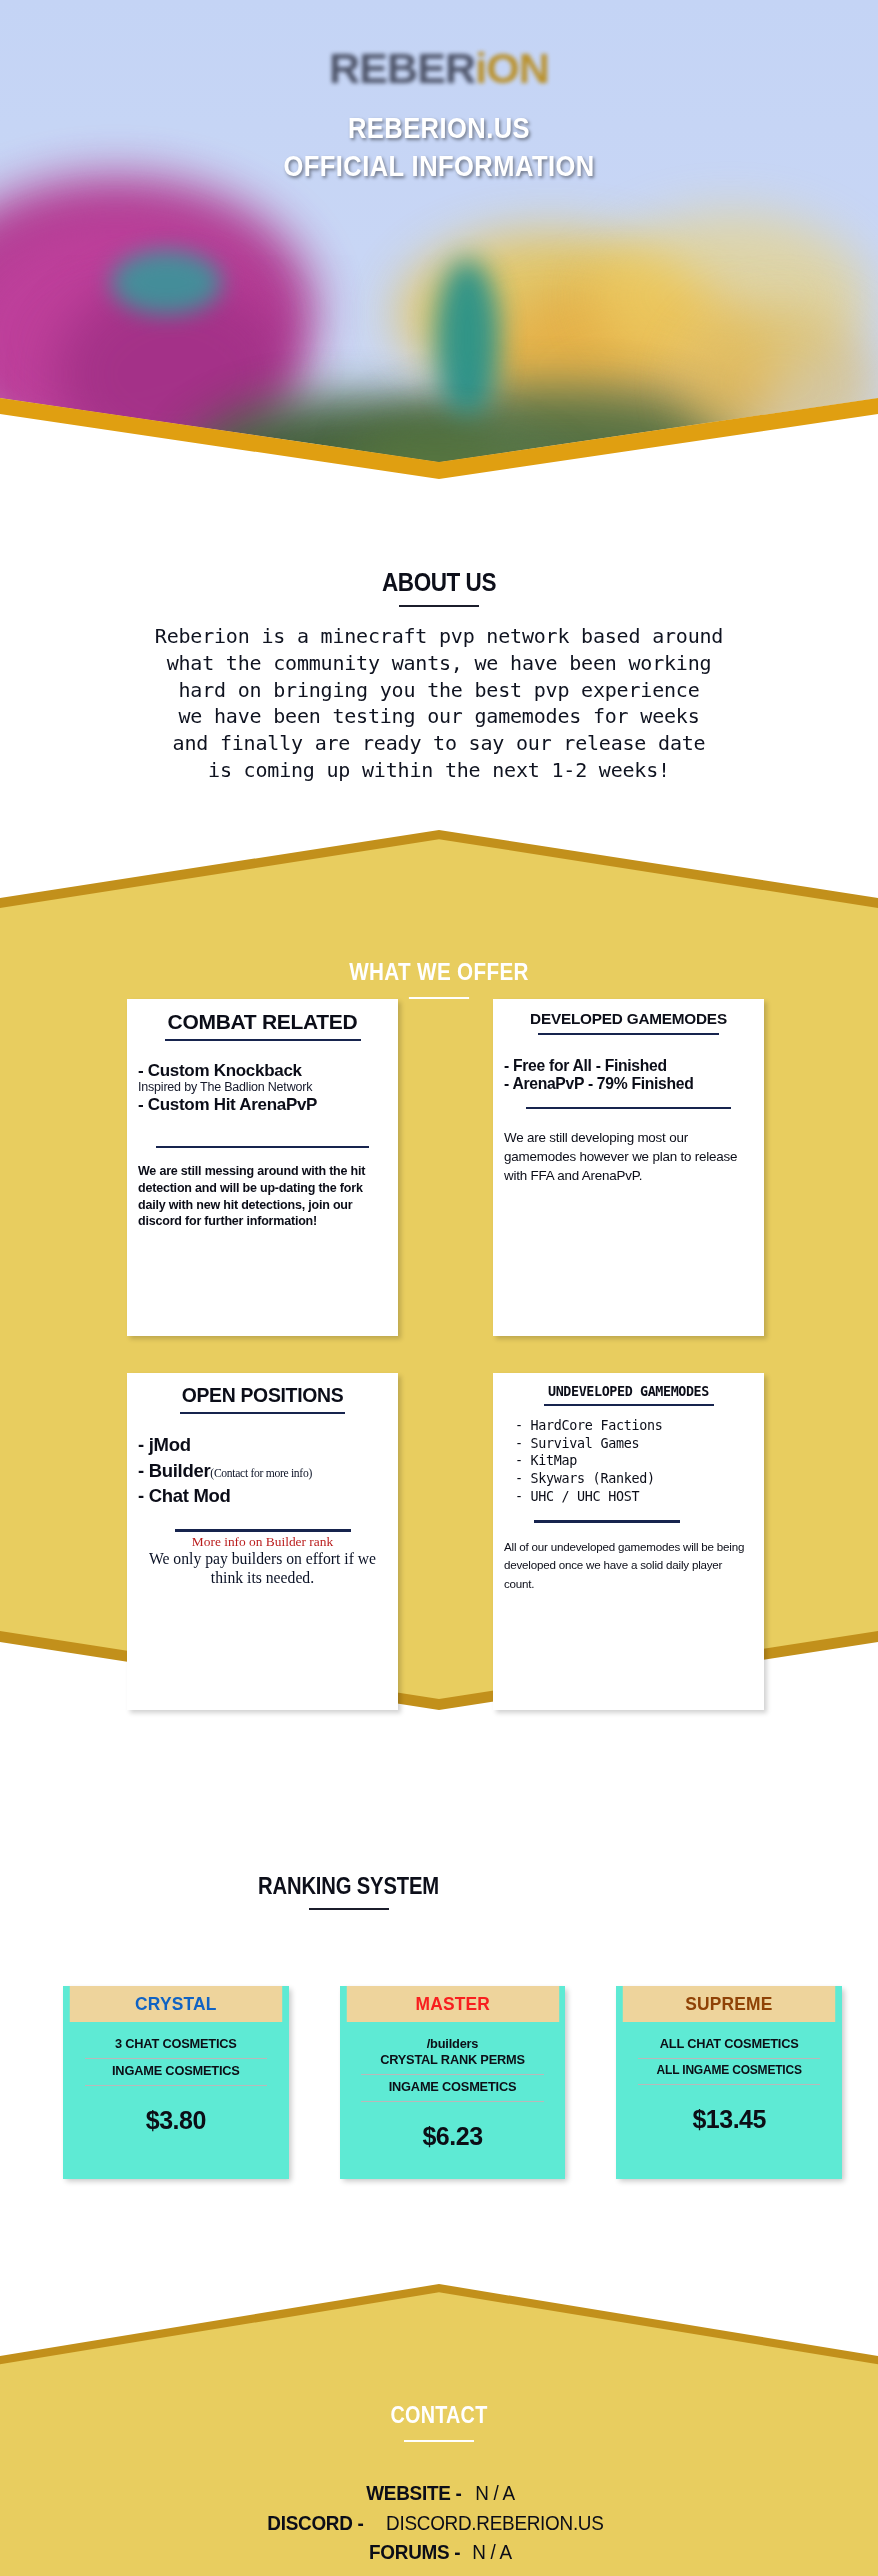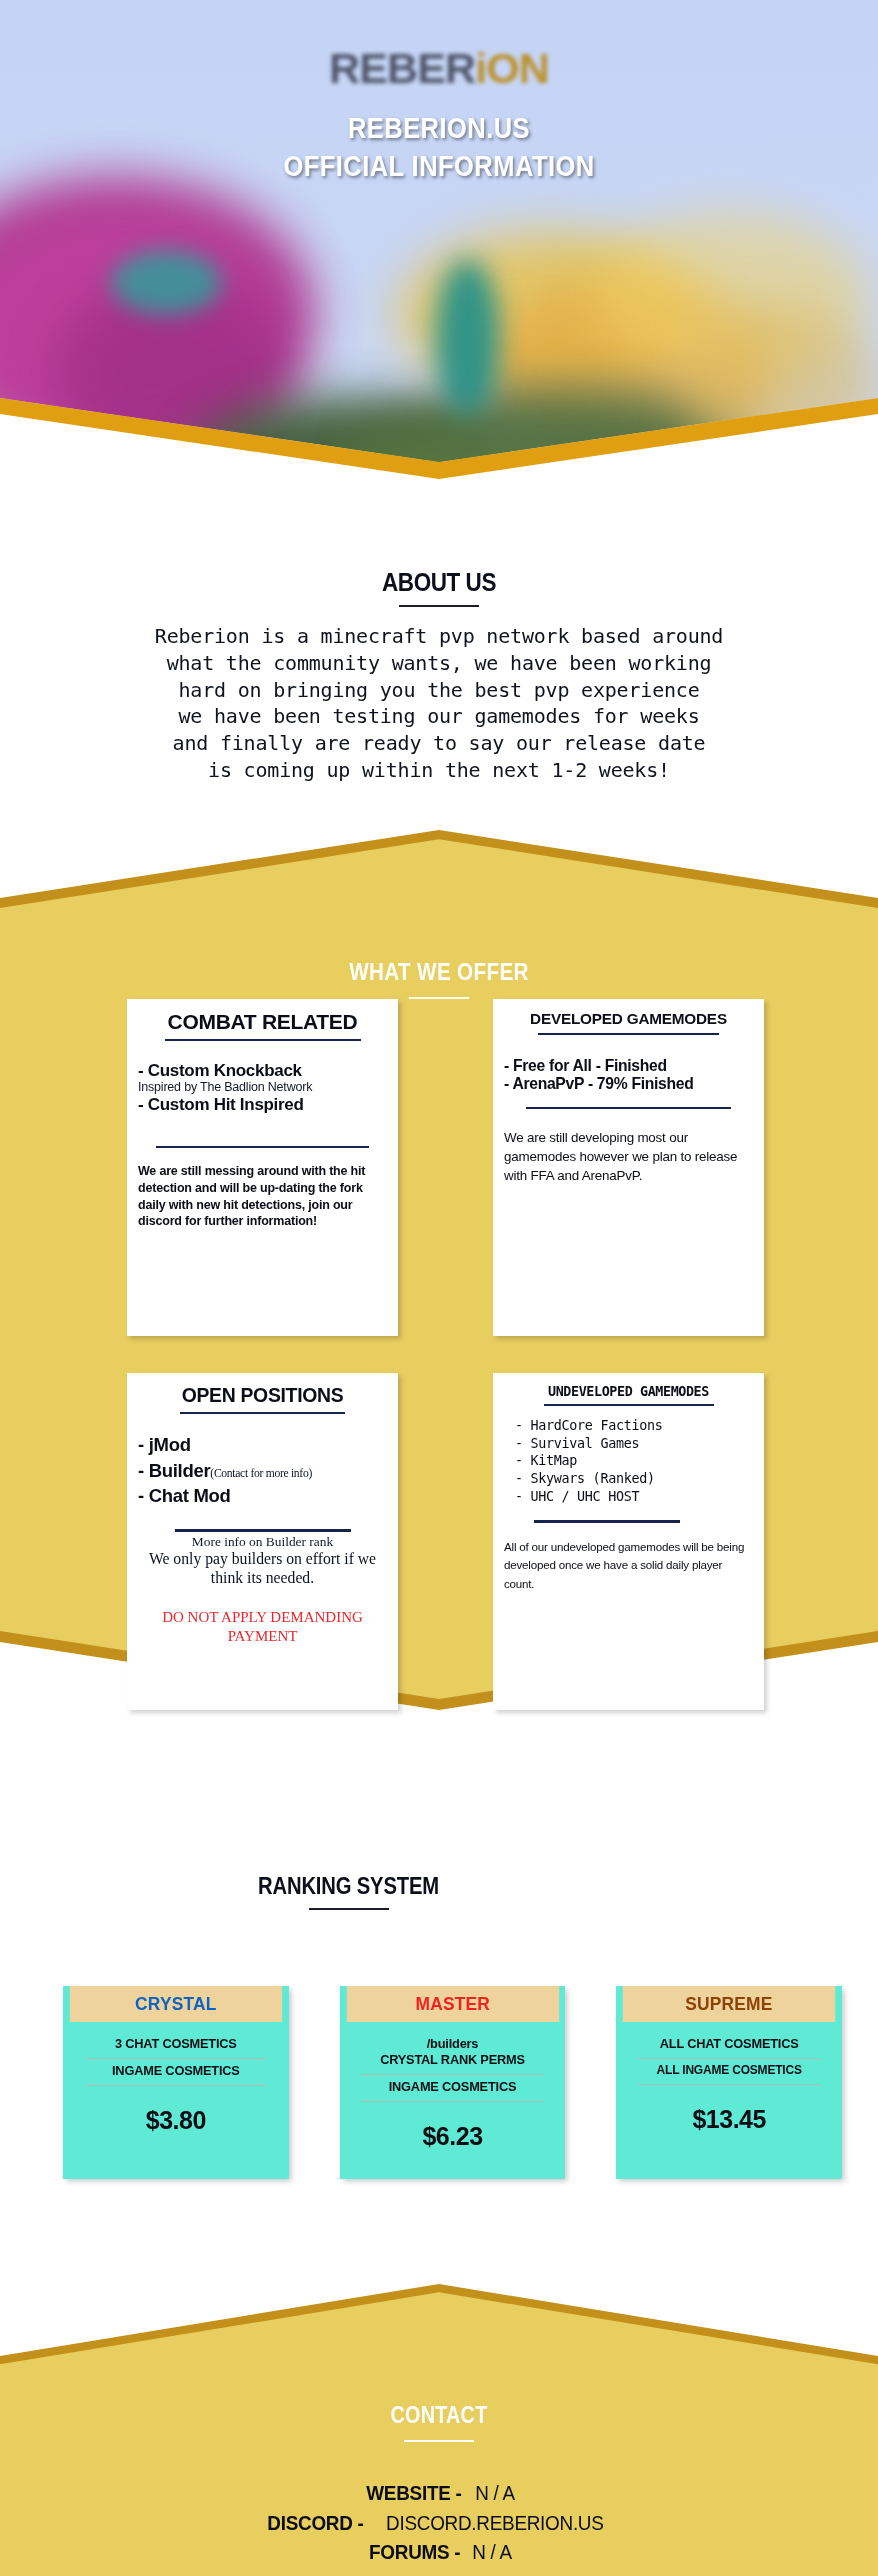--- a/index.html
+++ b/index.html
@@ -244,21 +244,21 @@
   .serif-note {
     font-family: "Liberation Serif", serif;
     font-size: 15.7px;
     line-height: 1.2;
     color: #0b1226;
     text-align: center;
   }
   .serif-small {
     font-family: "Liberation Serif", serif;
     font-size: 13.4px;
-    color: #0f172a;
+    color: #b91c1c;
     text-align: center;
   }
   .warn-red {
     font-family: "Liberation Serif", serif;
     font-size: 15px;
     color: #e8272c;
     text-align: center;
     line-height: 1.22;
   }
   .tiny-paren {
@@ -426,21 +426,21 @@
     <div class="cards-grid">
 
       <div class="card-row">
 
         <div class="info-card h1">
           <div class="card-head big">COMBAT RELATED</div>
           <div class="rule-navy w1"></div>
           <div style="margin-top:20.3px">
             <div class="bullet-bold">- Custom Knockback</div>
             <div class="sub-light">Inspired by The Badlion Network</div>
-            <div class="bullet-bold">- Custom Hit Inspired</div>
+            <div class="bullet-bold">- Custom Hit ArenaPvP</div>
           </div>
           <div class="rule-navy mid w5" style="margin-top:31px;margin-bottom:15px"></div>
           <div class="card-note">We are still messing around with the hit detection and will be up-dating the fork daily with new hit detections, join our discord for further information!</div>
         </div>
 
         <div class="info-card h1">
           <div class="card-head med">DEVELOPED GAMEMODES</div>
           <div class="rule-navy w2"></div>
           <div style="margin-top:22px">
             <div class="bullet-bold" style="font-size:15.7px">- Free for All - Finished</div>
@@ -459,21 +459,20 @@
           <div style="margin-top:18.5px">
             <div class="bullet-bold" style="font-size:18.5px;line-height:1.38">- jMod</div>
             <div class="bullet-bold" style="font-size:18.5px;line-height:1.38">
               <span>- Builder</span><span class="tiny-paren">(Contact for more info)</span>
             </div>
             <div class="bullet-bold" style="font-size:18.5px;line-height:1.38">- Chat Mod</div>
           </div>
           <div class="rule-navy mid w7" style="margin-top:20.3px;margin-bottom:2.8px"></div>
           <div class="serif-small">More info on Builder rank</div>
           <div class="serif-note">We only pay builders on effort if we think its needed.</div>
-          <div class="warn-red" style="margin-top:20.3px">DO NOT APPLY DEMANDING PAYMENT</div>
         </div>
 
         <div class="info-card h2">
           <div class="card-head mono">UNDEVELOPED  GAMEMODES</div>
           <div class="rule-navy w4"></div>
           <div class="mono-list" style="margin-top:11px;padding-left:11px">
             <div>- HardCore Factions</div>
             <div>- Survival Games</div>
             <div>- KitMap</div>
             <div>- Skywars (Ranked)</div>

